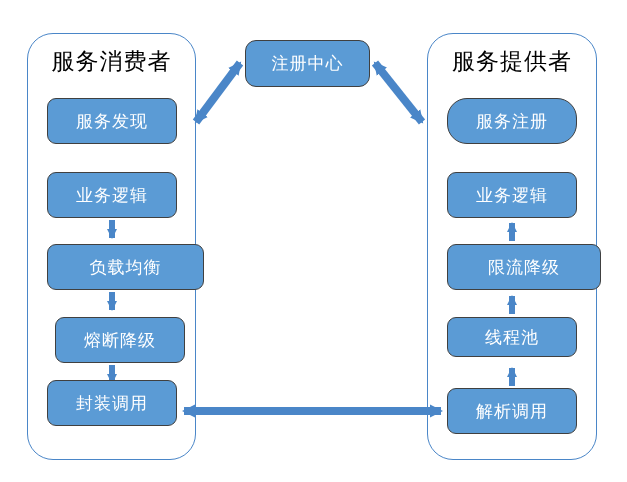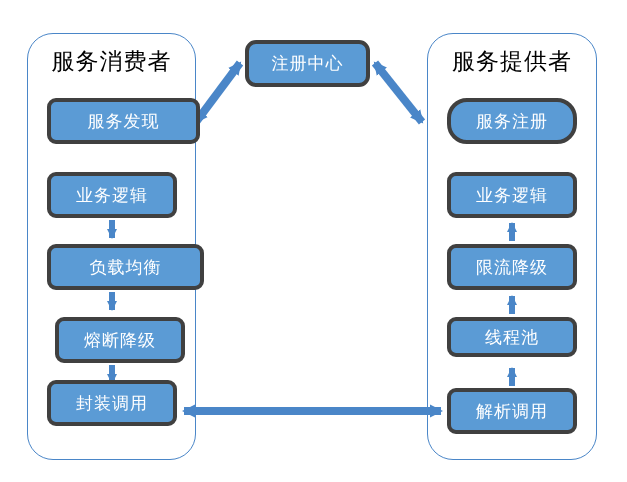--- a/index.html
+++ b/index.html
@@ -34,21 +34,21 @@
     text-align: center;
     color: #000000;
     font-size: 23px;
     line-height: 30px;
     white-space: nowrap;
     letter-spacing: 1px;
   }
   .node-box {
     position: absolute;
     background: #5b9bd5;
-    border: 4px solid #404040;
+    border: 1px solid #404040;
     border-radius: 9px;
     box-sizing: border-box;
     display: flex;
     align-items: center;
     justify-content: center;
     color: #ffffff;
     font-size: 17px;
     letter-spacing: 1px;
     white-space: nowrap;
   }
@@ -109,30 +109,30 @@
     </g>
 
     <g>
       <line x1="184" y1="411" x2="441" y2="411" stroke="#4a86c8" stroke-width="8" marker-end="url(#ah-big)" marker-start="url(#ah-big-start)"></line>
     </g>
   </svg>
 
   <div class="container-panel" style="left:27px; top:33px; width:169px; height:427px;"></div>
   <div class="panel-title" style="left:27px; top:46px; width:169px;">服务消费者</div>
 
-  <div class="node-box" style="left:47px; top:98px; width:153px; height:46px;">服务发现</div>
+  <div class="node-box" style="left:47px; top:98px; width:130px; height:46px;">服务发现</div>
   <div class="node-box" style="left:47px; top:172px; width:130px; height:46px;">业务逻辑</div>
   <div class="node-box" style="left:47px; top:244px; width:157px; height:46px;">负载均衡</div>
   <div class="node-box" style="left:47px; top:317px; width:130px; height:46px;margin-left:8px;">熔断降级</div>
   <div class="node-box" style="left:47px; top:380px; width:130px; height:46px;">封装调用</div>
 
   <div class="node-box center" style="left:245px; top:40px; width:125px; height:47px;">注册中心</div>
 
   <div class="container-panel" style="left:427px; top:33px; width:170px; height:427px;"></div>
   <div class="panel-title" style="left:427px; top:46px; width:170px;">服务提供者</div>
 
   <div class="node-box" style="left:447px; top:98px; width:130px; height:46px;border-radius:20px;">服务注册</div>
   <div class="node-box" style="left:447px; top:172px; width:130px; height:46px;">业务逻辑</div>
-  <div class="node-box" style="left:447px; top:244px; width:130px; height:46px;">限流降级</div>
+  <div class="node-box" style="left:447px; top:244px; width:154px; height:46px;">限流降级</div>
   <div class="node-box" style="left:447px; top:317px; width:130px; height:40px;">线程池</div>
   <div class="node-box" style="left:447px; top:388px; width:130px; height:46px;">解析调用</div>
 
 </div>
 
 </body></html>

